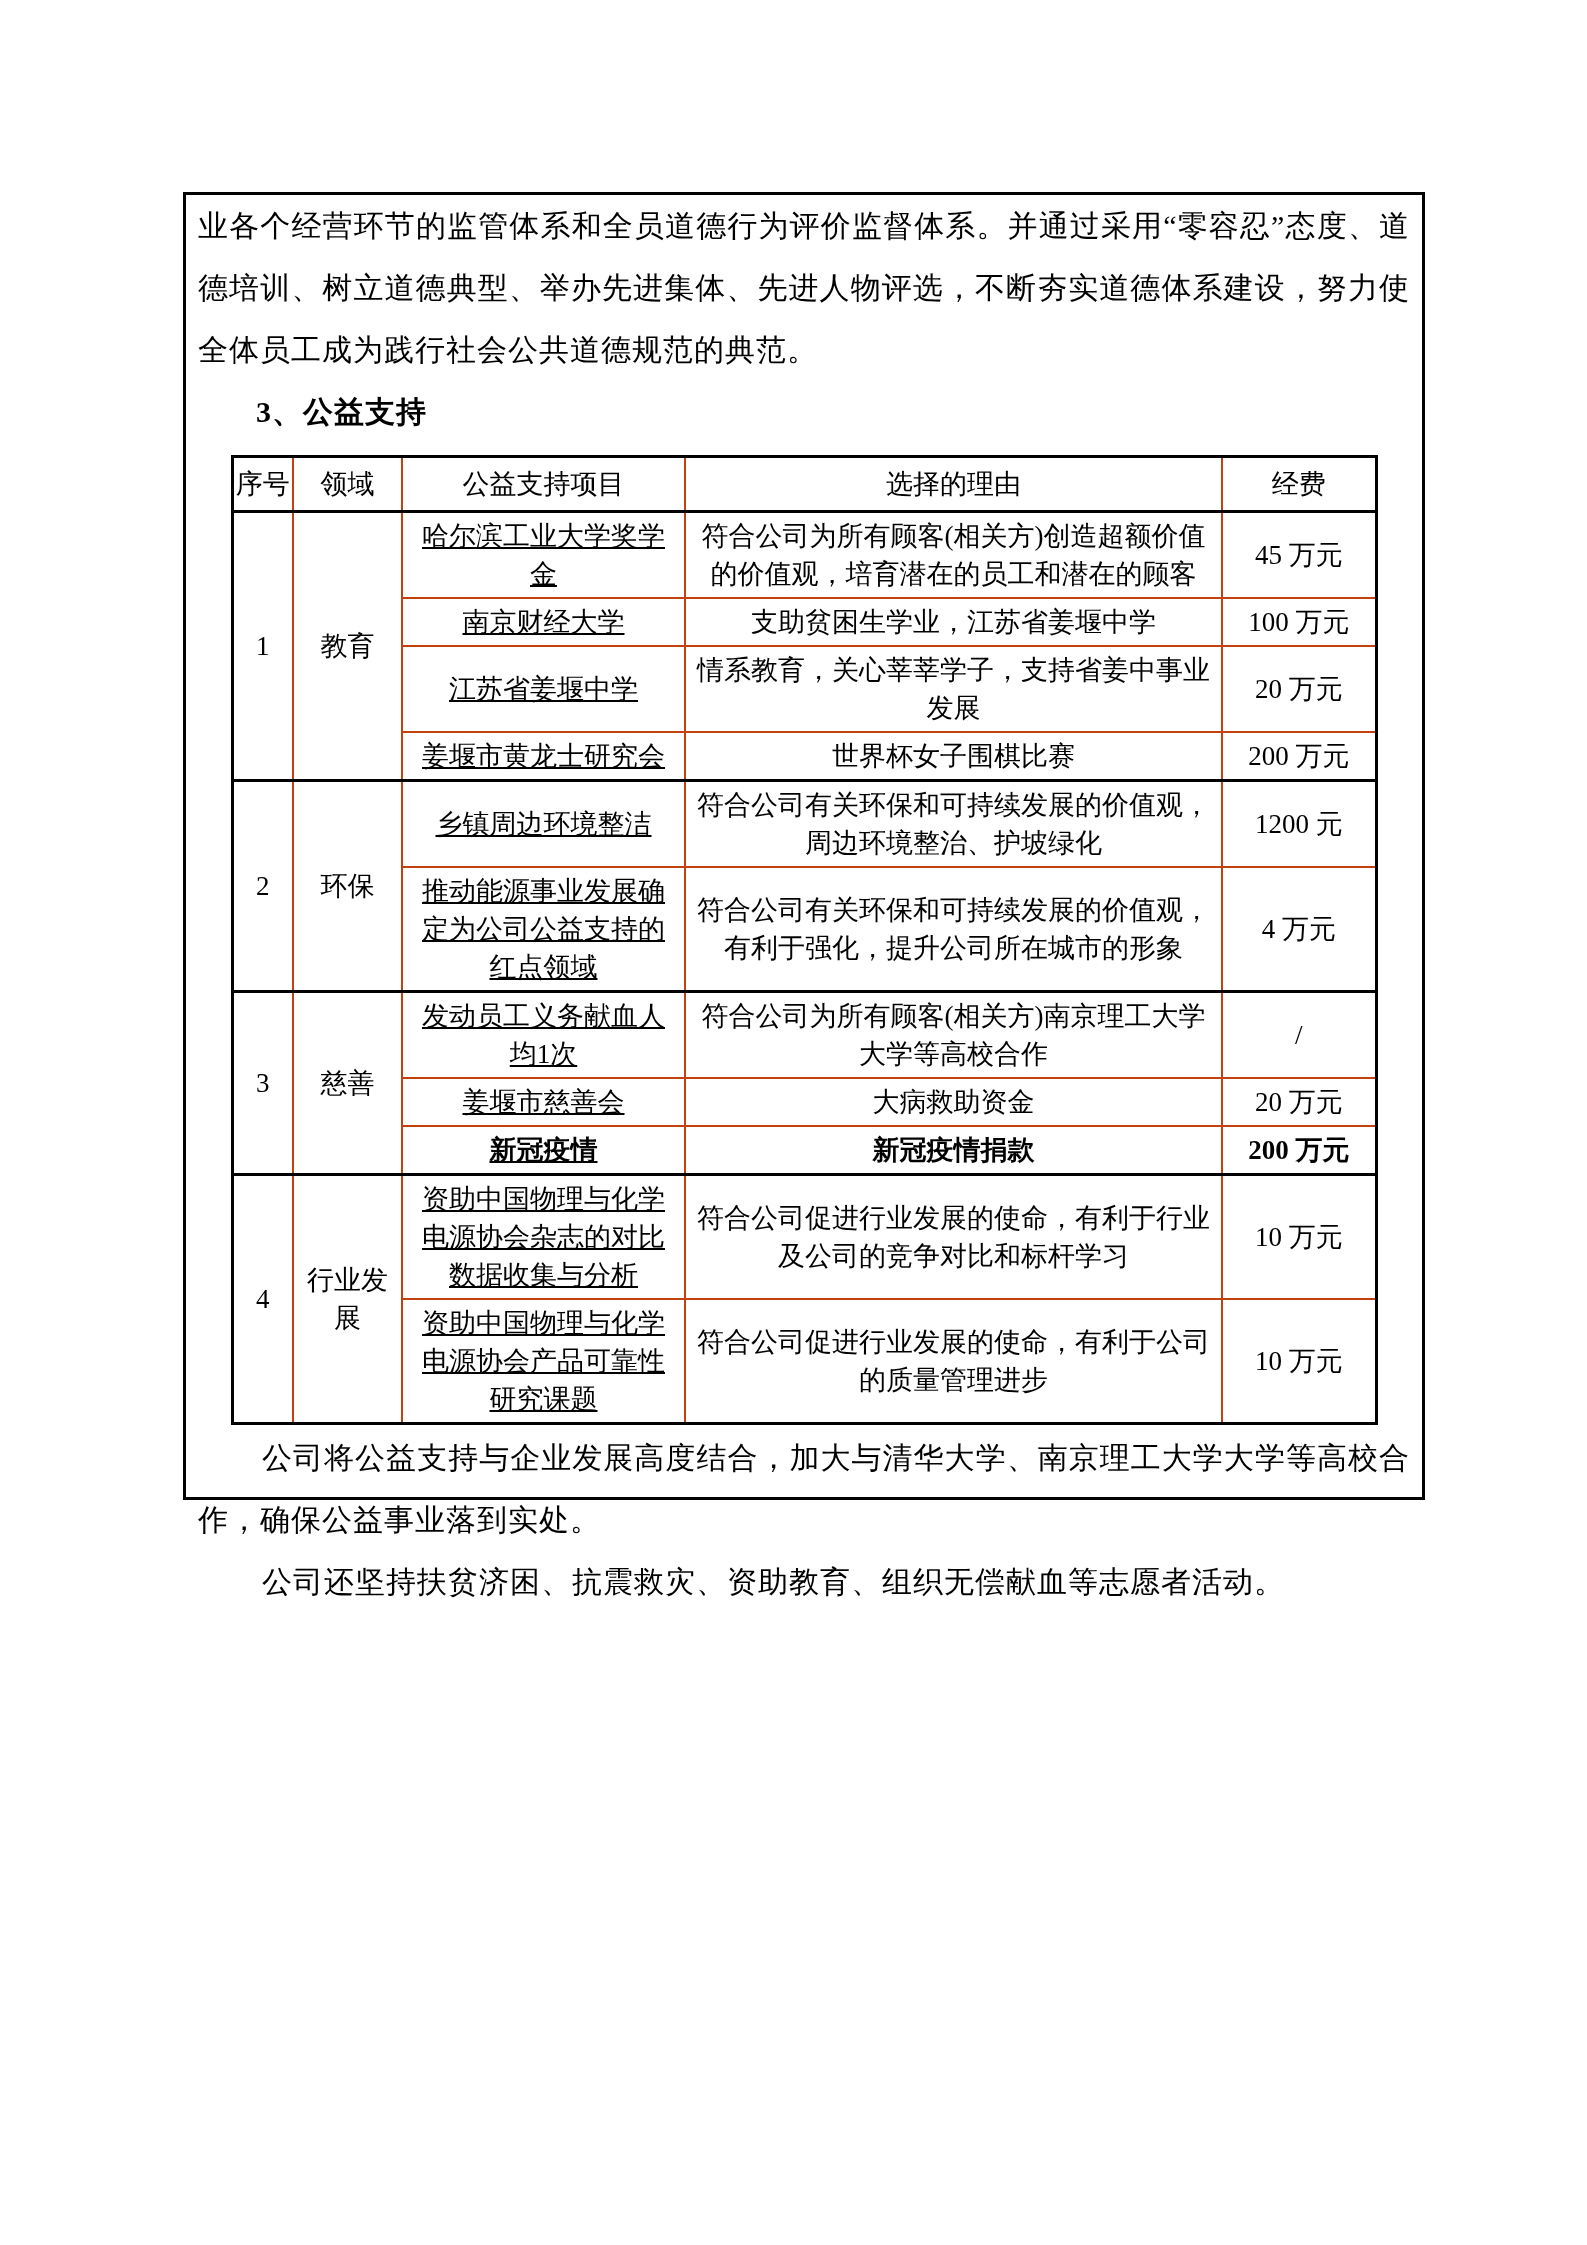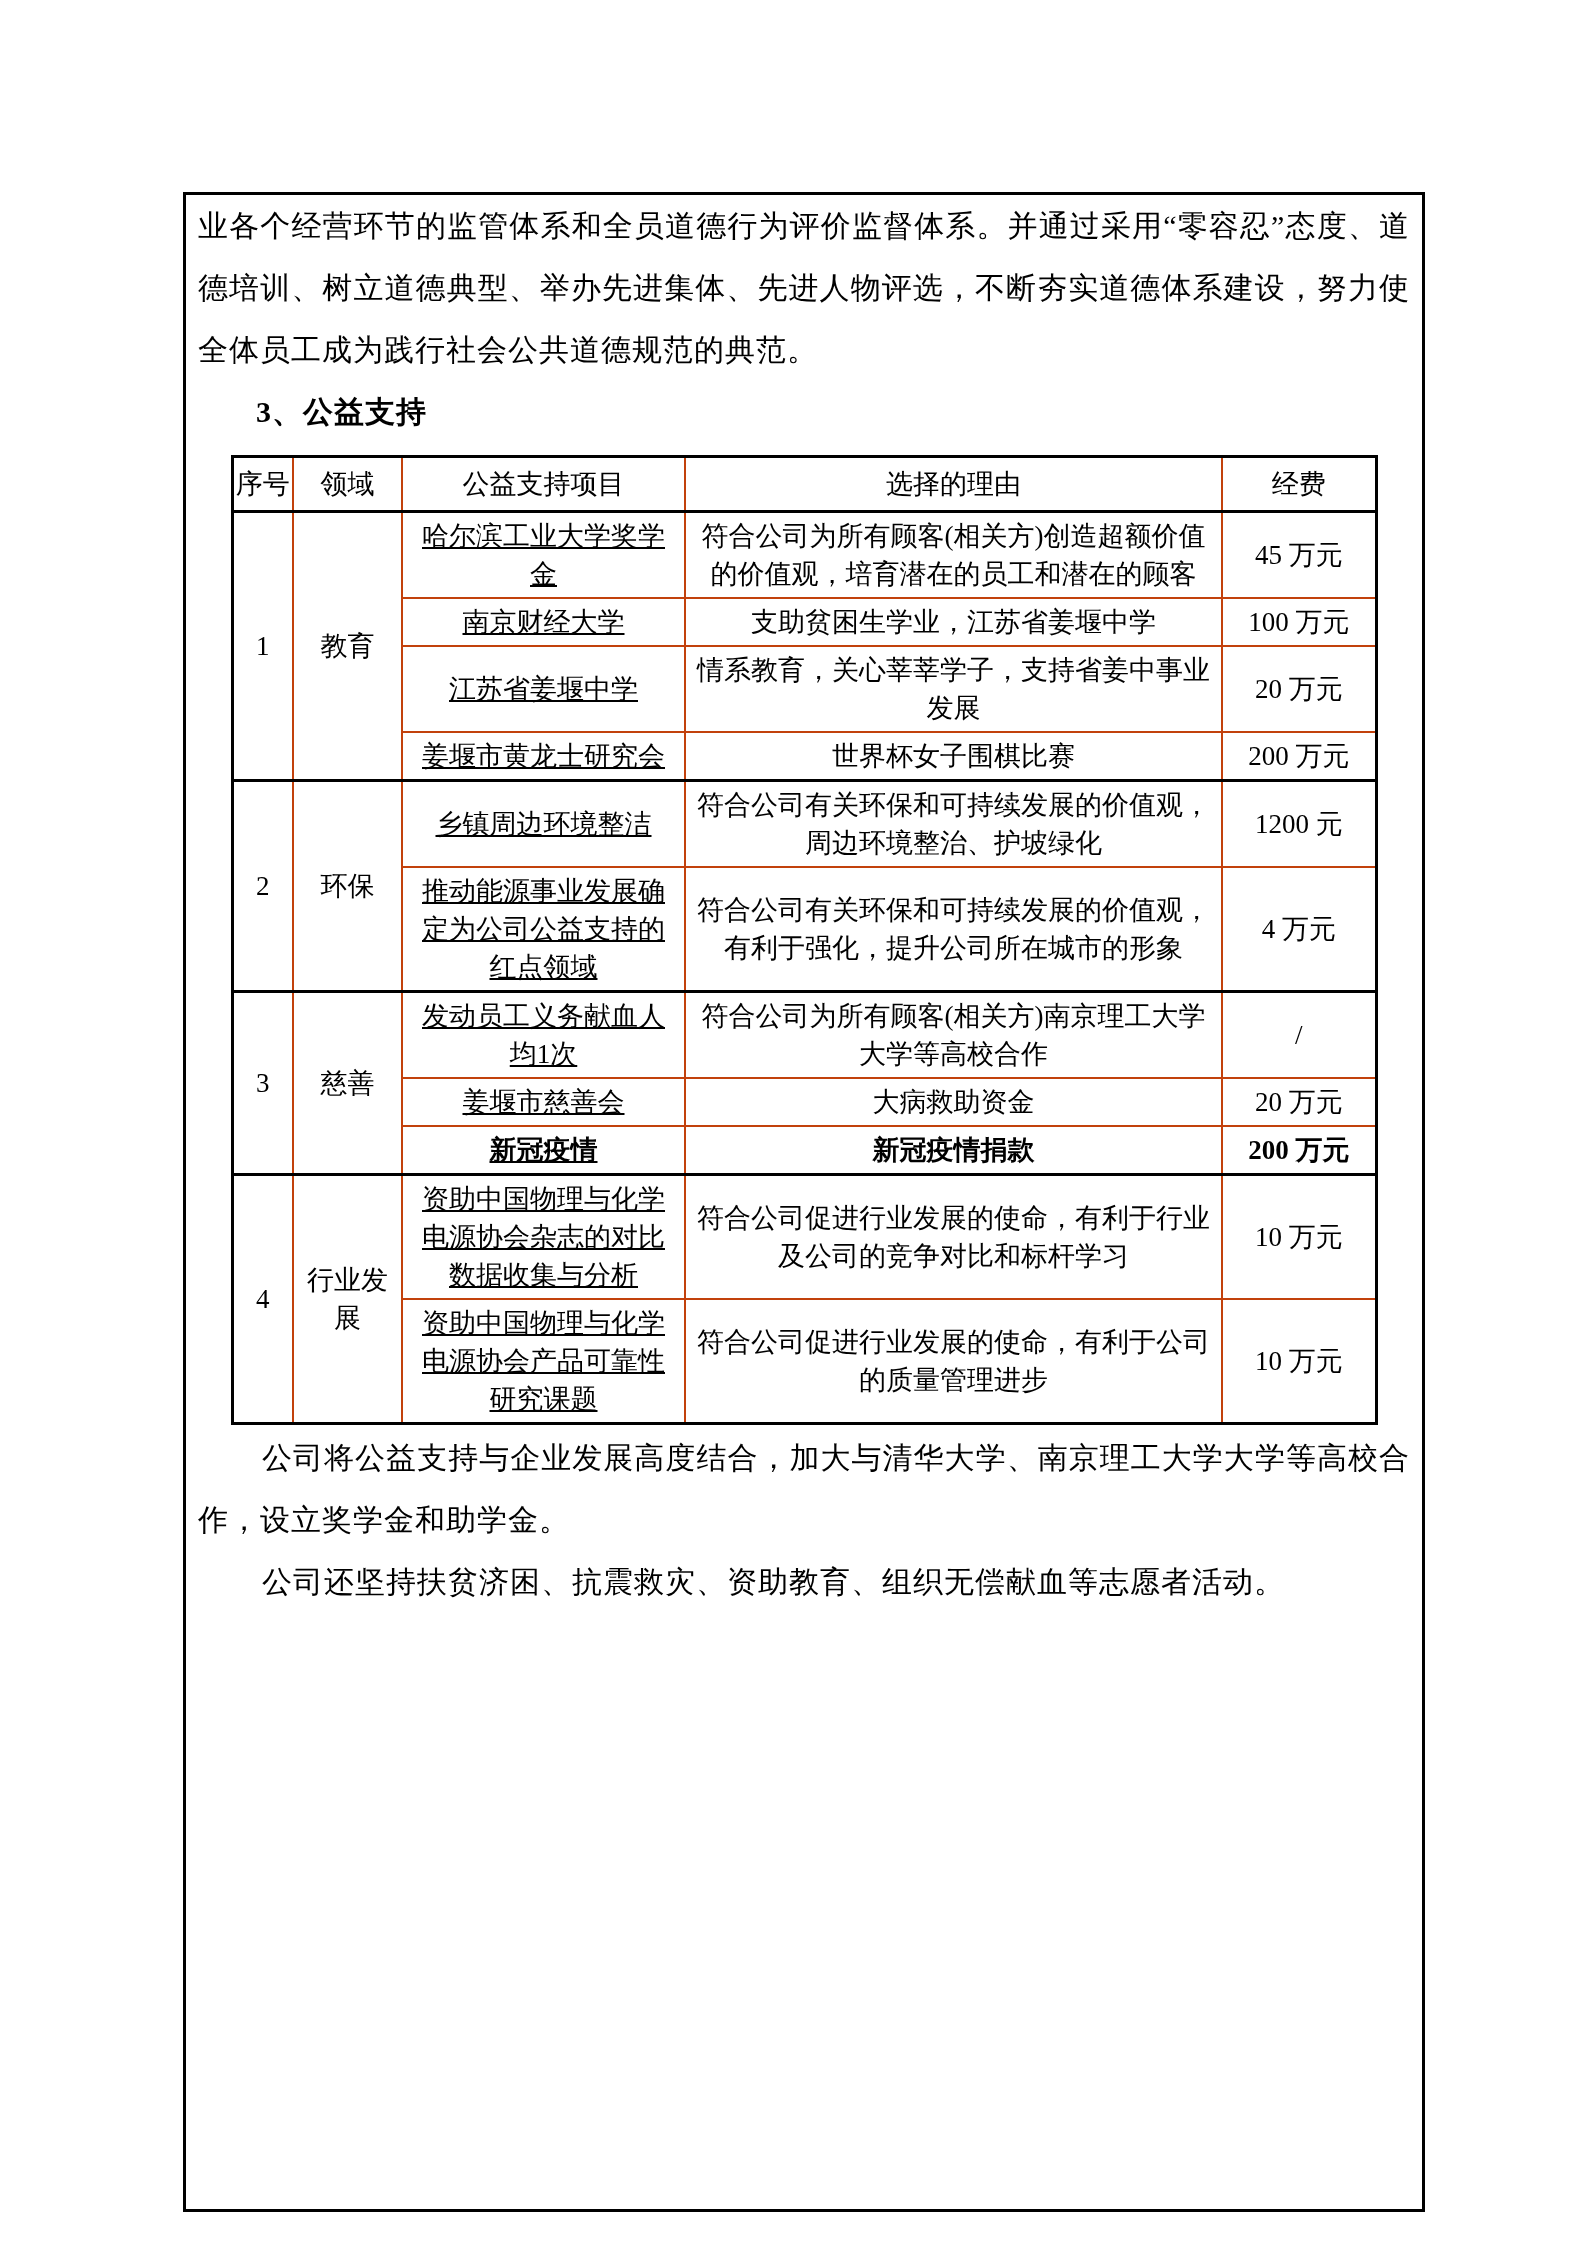--- a/index.html
+++ b/index.html
@@ -9,21 +9,21 @@
   body {
     width: 1587px; height: 2245px;
     position: relative;
     overflow: hidden;
     color: #000;
     font-family: "Liberation Serif", "DejaVu Serif", serif;
   }
   .page-frame {
     position: absolute;
     left: 183px; top: 192px;
-    width: 1242px; height: 2020px;
+    width: 1242px; height: 1308px;
     border: 3px solid #000;
     box-sizing: border-box;
     padding: 0 12px;
     background: #fff;
   }
   .para {
     margin: 0;
     font-size: 30px;
     line-height: 62px;
     letter-spacing: 1px;
@@ -158,16 +158,16 @@
         <td class="c-fund">10 万元</td>
       </tr>
       <tr>
         <td class="c-proj">资助中国物理与化学电源协会产品可靠性研究课题</td>
         <td class="c-rsn">符合公司促进行业发展的使命，有利于公司的质量管理进步</td>
         <td class="c-fund">10 万元</td>
       </tr>
     </tbody>
   </table>
 
-  <p class="para">公司将公益支持与企业发展高度结合，加大与清华大学、南京理工大学大学等高校合作，设立奖学金和助学金。</p>
+  <p class="para">公司将公益支持与企业发展高度结合，加大与清华大学、南京理工大学大学等高校合作，确保公益事业落到实处。</p>
   <p class="para">公司还坚持扶贫济困、抗震救灾、资助教育、组织无偿献血等志愿者活动。</p>
 
 </div>
 
 </body></html>

